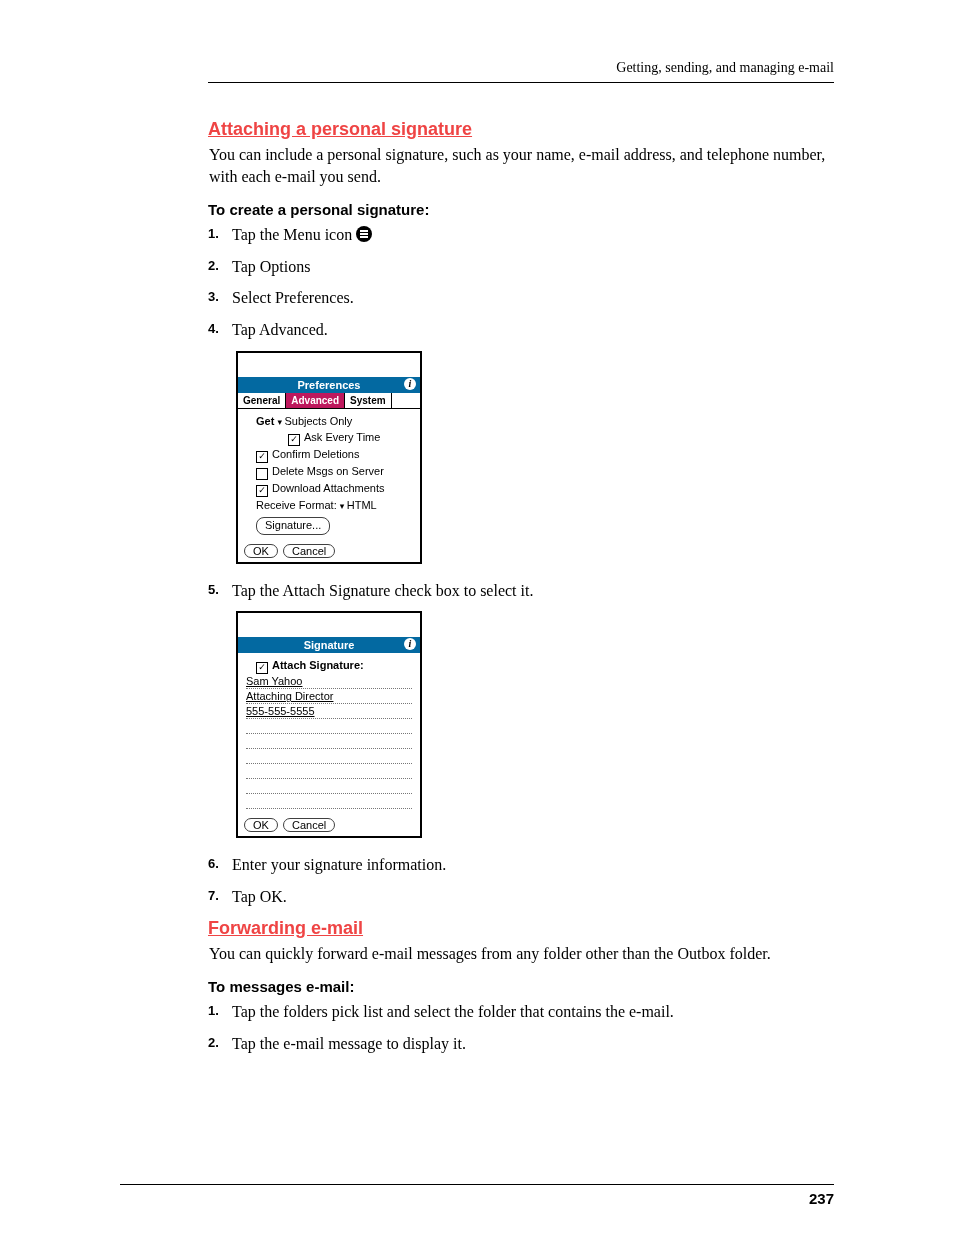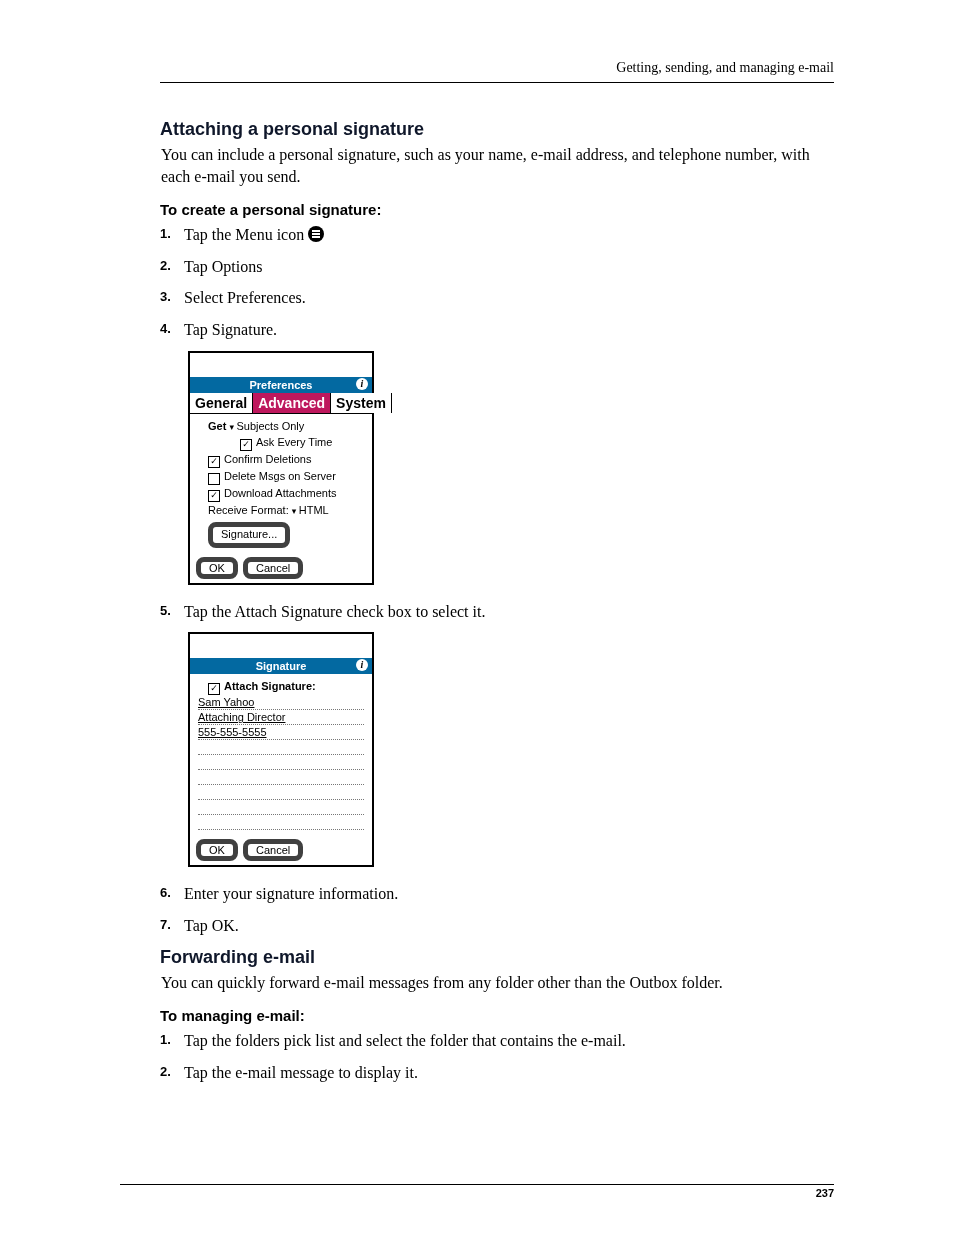--- a/index.html
+++ b/index.html
@@ -6,41 +6,42 @@
     margin: 0;
     padding: 0;
     background: #fff;
     font-family: Georgia, "Times New Roman", serif;
     color: #000;
     width: 954px;
     height: 1235px;
     position: relative;
   }
   .page {
-    padding: 60px 120px 50px 60px;
+    padding: 60px 120px 50px 108px;
     position: relative;
     height: 1125px;
   }
   .header-right {
     text-align: right;
     font-size: 14px;
     padding-bottom: 6px;
     border-bottom: 1px solid #000;
     margin-bottom: 36px;
     margin-left: 100px;
   }
   .content {
     margin-left: 100px;
   }
   .h3 {
     font-family: "Trebuchet MS", Arial, sans-serif;
-    color: #0f172a;
+    color: #ef4444;
     font-weight: bold;
     font-size: 18px;
     margin: 0 0 4px 0;
+    text-decoration: underline;
   }
   .para {
     font-size: 16px;
     line-height: 1.35;
     margin: 0 0 14px 1px;
   }
   .subhead {
     font-family: "Trebuchet MS", Arial, sans-serif;
     font-weight: bold;
     font-size: 15px;
@@ -116,21 +117,21 @@
     font-weight: bold;
     font-size: 10px;
     line-height: 12px;
     text-align: center;
     font-family: Georgia, serif;
     font-style: italic;
   }
   .palm .tabs {
     display: flex;
     border-bottom: 1px solid #000;
-    font-size: 14px;
+    font-size: 10px;
     font-weight: bold;
   }
   .palm .tab {
     padding: 2px 5px;
     border-right: 1px solid #000;
   }
   .palm .tab.inactive {
     background: #fff;
     color: #000;
   }
@@ -160,21 +161,21 @@
     text-align: center;
     line-height: 9px;
     font-size: 9px;
   }
   .palm .dd::before {
     content: "▾ ";
     font-size: 9px;
   }
   .pillbtn {
     display: inline-block;
-    border: 5px solid #404040;
+    border: 1px solid #404040;
     border-radius: 8px;
     padding: 0px 8px;
     font-size: 11px;
     margin-right: 2px;
   }
   .palm .footer {
     padding: 2px 6px 4px 6px;
   }
   .sigline {
     border-bottom: 1px dotted #777;
@@ -190,45 +191,45 @@
   .bottom-rule {
     border-top: 1px solid #000;
     position: absolute;
     left: 120px;
     right: 120px;
     bottom: 50px;
   }
   .pagenum {
     position: absolute;
     right: 120px;
-    bottom: 36px;
+    bottom: 28px;
     font-family: Arial, sans-serif;
     font-weight: bold;
-    font-size: 11px;
+    font-size: 15px;
   }
 </style>
 </head>
 <body>
 
 <div class="page">
 
   <div class="header-right">Getting, sending, and managing e-mail</div>
 
   <div class="content">
 
     <div class="h3">Attaching a personal signature</div>
     <p class="para">You can include a personal signature, such as your name, e-mail address, and telephone number, with each e-mail you send.</p>
 
     <div class="subhead">To create a personal signature:</div>
 
     <ol class="steps">
       <li><span class="marker">1.</span><span>Tap the Menu icon</span> <span class="menu-icon"></span></li>
       <li><span class="marker">2.</span><span>Tap Options</span></li>
       <li><span class="marker">3.</span><span>Select Preferences.</span></li>
-      <li><span class="marker">4.</span><span>Tap Signature.</span></li>
+      <li><span class="marker">4.</span><span>Tap Advanced.</span></li>
     </ol>
 
     <div class="palm">
       <div class="titlebar">
         <span>Preferences</span>
         <span class="info">i</span>
       </div>
       <div class="tabs">
         <div class="tab inactive">General</div>
         <div class="tab active">Advanced</div>
@@ -287,21 +288,21 @@
     </div>
 
     <ol class="steps">
       <li><span class="marker">6.</span><span>Enter your signature information.</span></li>
       <li><span class="marker">7.</span><span>Tap OK.</span></li>
     </ol>
 
     <div class="h3" style="margin-top:8px;">Forwarding e-mail</div>
     <p class="para">You can quickly forward e-mail messages from any folder other than the Outbox folder.</p>
 
-    <div class="subhead">To managing e-mail:</div>
+    <div class="subhead">To messages e-mail:</div>
 
     <ol class="steps">
       <li><span class="marker">1.</span><span>Tap the folders pick list and select the folder that contains the e-mail.</span></li>
       <li><span class="marker">2.</span><span>Tap the e-mail message to display it.</span></li>
     </ol>
 
   </div>
 
   <div class="bottom-rule"></div>
   <div class="pagenum">237</div>

